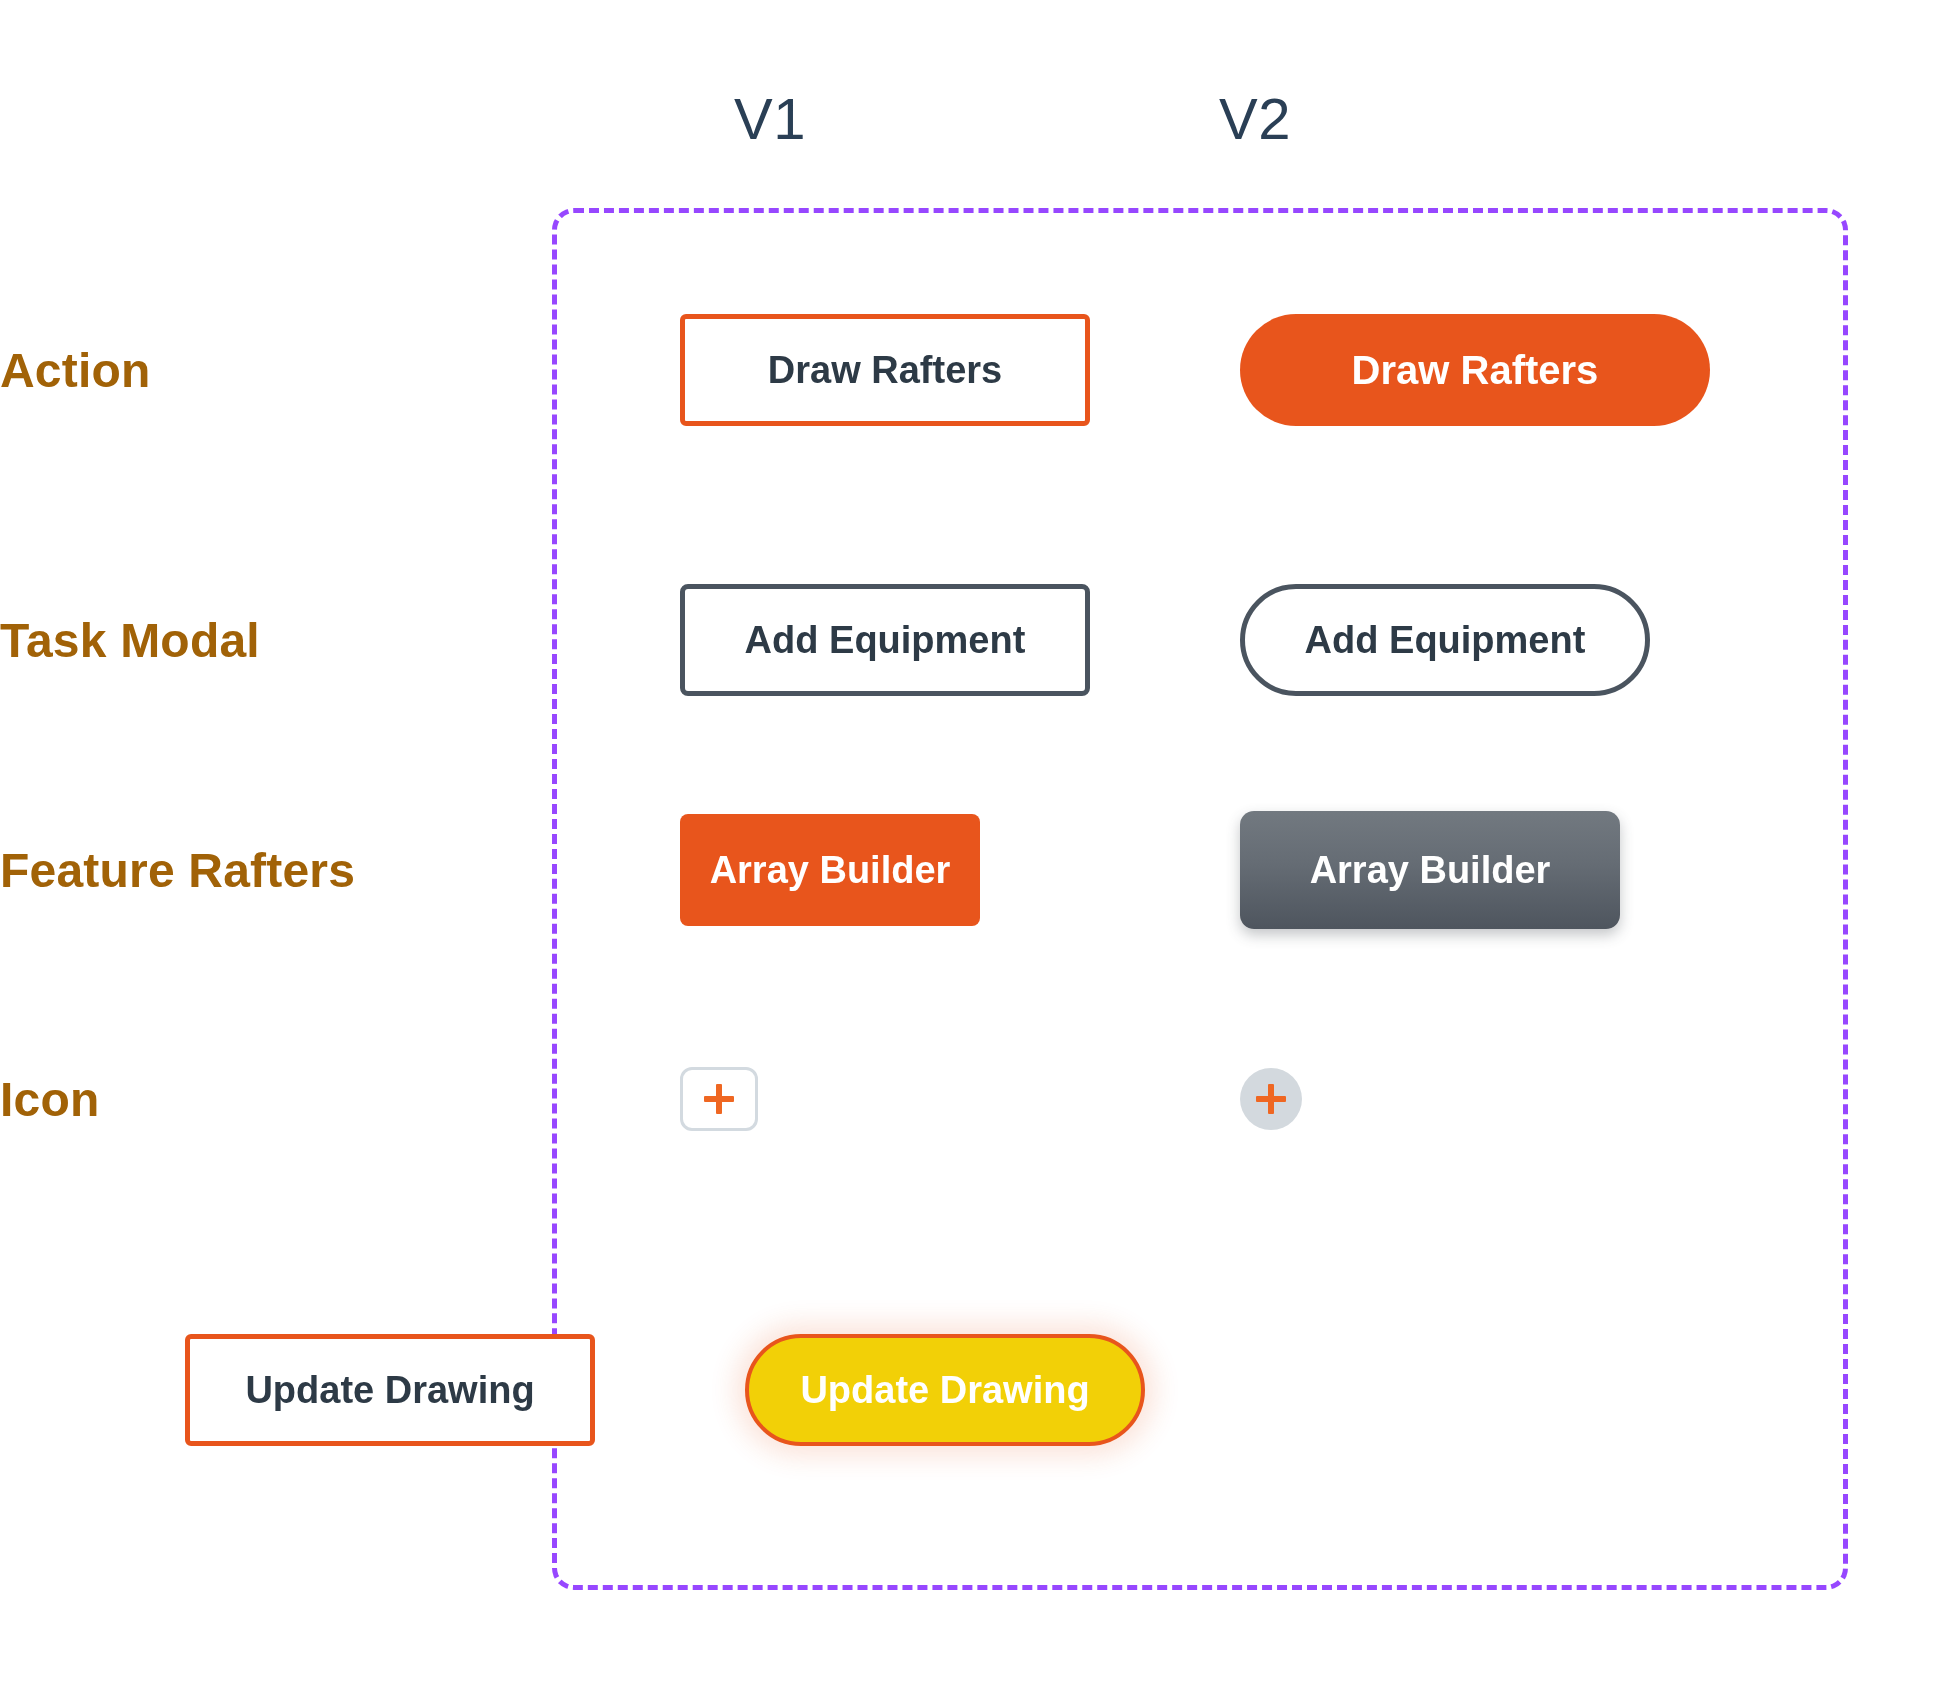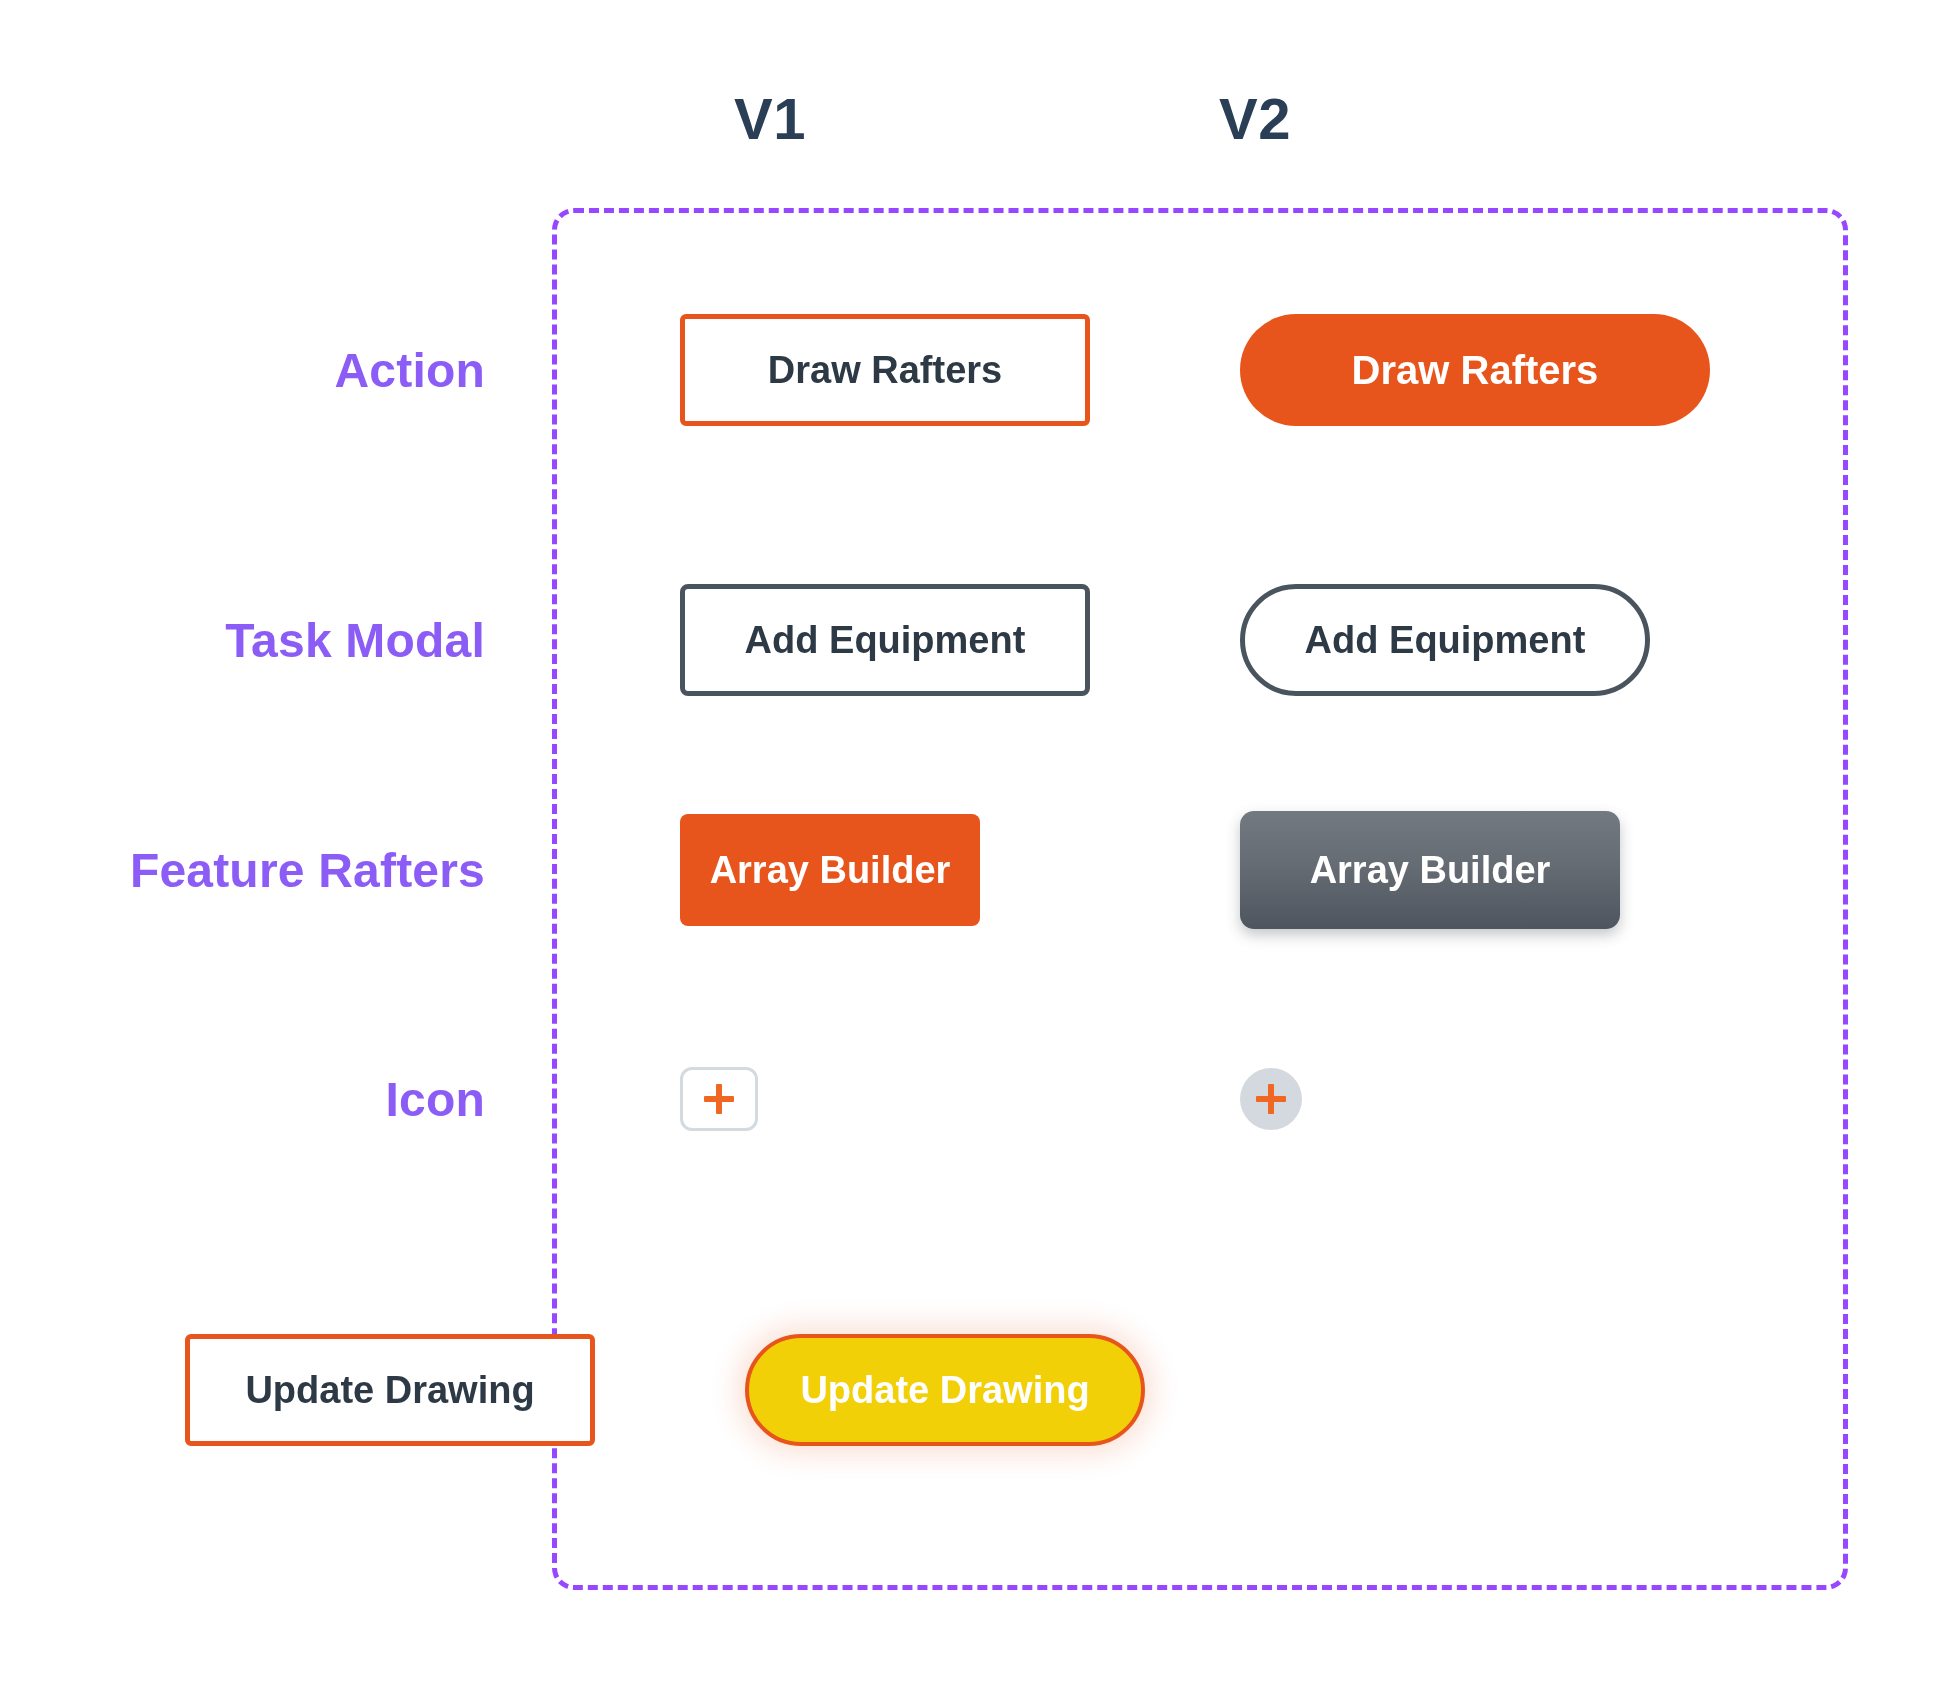--- a/index.html
+++ b/index.html
@@ -16,21 +16,21 @@
     width: 1954px;
     height: 1698px;
     background: #ffffff;
     overflow: hidden;
   }
 
   
   .col-header {
     position: absolute;
     font-size: 58px;
-    font-weight: 700;
+    font-weight: 400;
     color: #2A3F55;
     letter-spacing: 0.5px;
     white-space: nowrap;
     text-align: center;
   }
   #hdr-v1 { left: 600px; top: 85px; width: 340px; }
   #hdr-v2 { left: 1085px; top: 85px; width: 340px; }
 
   
   #dashed-frame {
@@ -48,26 +48,25 @@
   .row {
     position: absolute;
     left: 0;
     width: 1954px;
     height: 140px;
     display: flex;
     align-items: center;
   }
   .row-label {
     width: 495px;
-    text-align: right;
     padding-right: 10px;
     box-sizing: border-box;
     font-size: 48px;
     font-weight: 700;
-    color: #8b5cf6;
+    color: #a16207;
     white-space: nowrap;
     letter-spacing: 0.2px;
   }
   .cell {
     width: 560px;
     display: flex;
     align-items: center;
     padding-left: 0px;
     box-sizing: border-box;
   }

